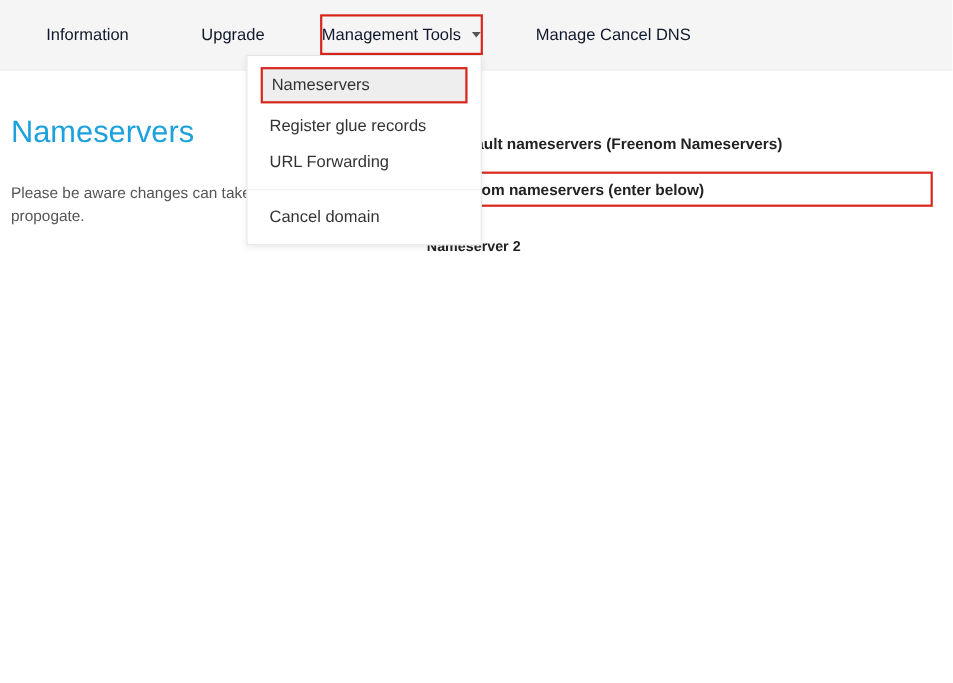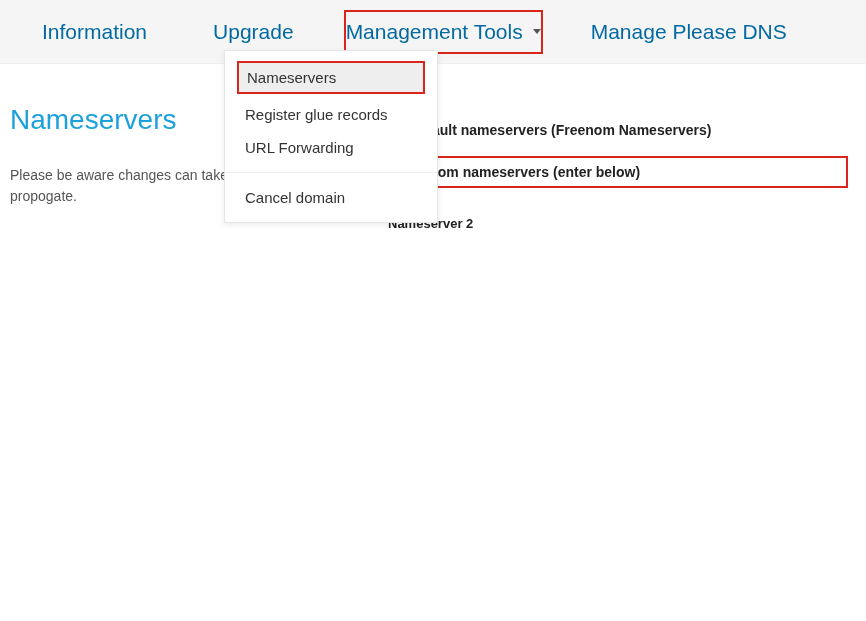--- a/index.html
+++ b/index.html
@@ -13,22 +13,22 @@
     .topbar {
       background: #f5f5f5;
       height: 64px;
       display: flex;
       align-items: center;
       padding-left: 24px;
       border-bottom: 1px solid #eee;
     }
     .nav-item {
       padding: 10px 18px;
-      color: #0369a1;
-      font-size: 21px;
+      color: #0f172a;
+      font-size: 15px;
       cursor: pointer;
       position: relative;
     }
     .nav-gap1 { margin-left: 30px; }
     .nav-gap2 { margin-left: 32px; }
     .nav-mgmt {
       border: 2px solid #d9261c;
       display: flex;
       align-items: center;
       padding: 8px 0;
@@ -147,21 +147,21 @@
 </head>
 <body>
 
 <div class="topbar">
   <div class="nav-item">Information</div>
   <div class="nav-item nav-gap1">Upgrade</div>
   <div class="nav-item nav-mgmt nav-gap2">
     <span>Management Tools</span>
     <span class="caret"></span>
   </div>
-  <div class="nav-item" style="margin-left:30px">Manage Please DNS</div>
+  <div class="nav-item" style="margin-left:30px">Manage Cancel DNS</div>
 </div>
 
 <div class="dropdown">
   <div class="dd-item first">Nameservers</div>
   <div class="dd-item">Register glue records</div>
   <div class="dd-item">URL Forwarding</div>
   <div class="dd-sep"></div>
   <div class="dd-item" style="padding-bottom:14px">Cancel domain</div>
 </div>
 

